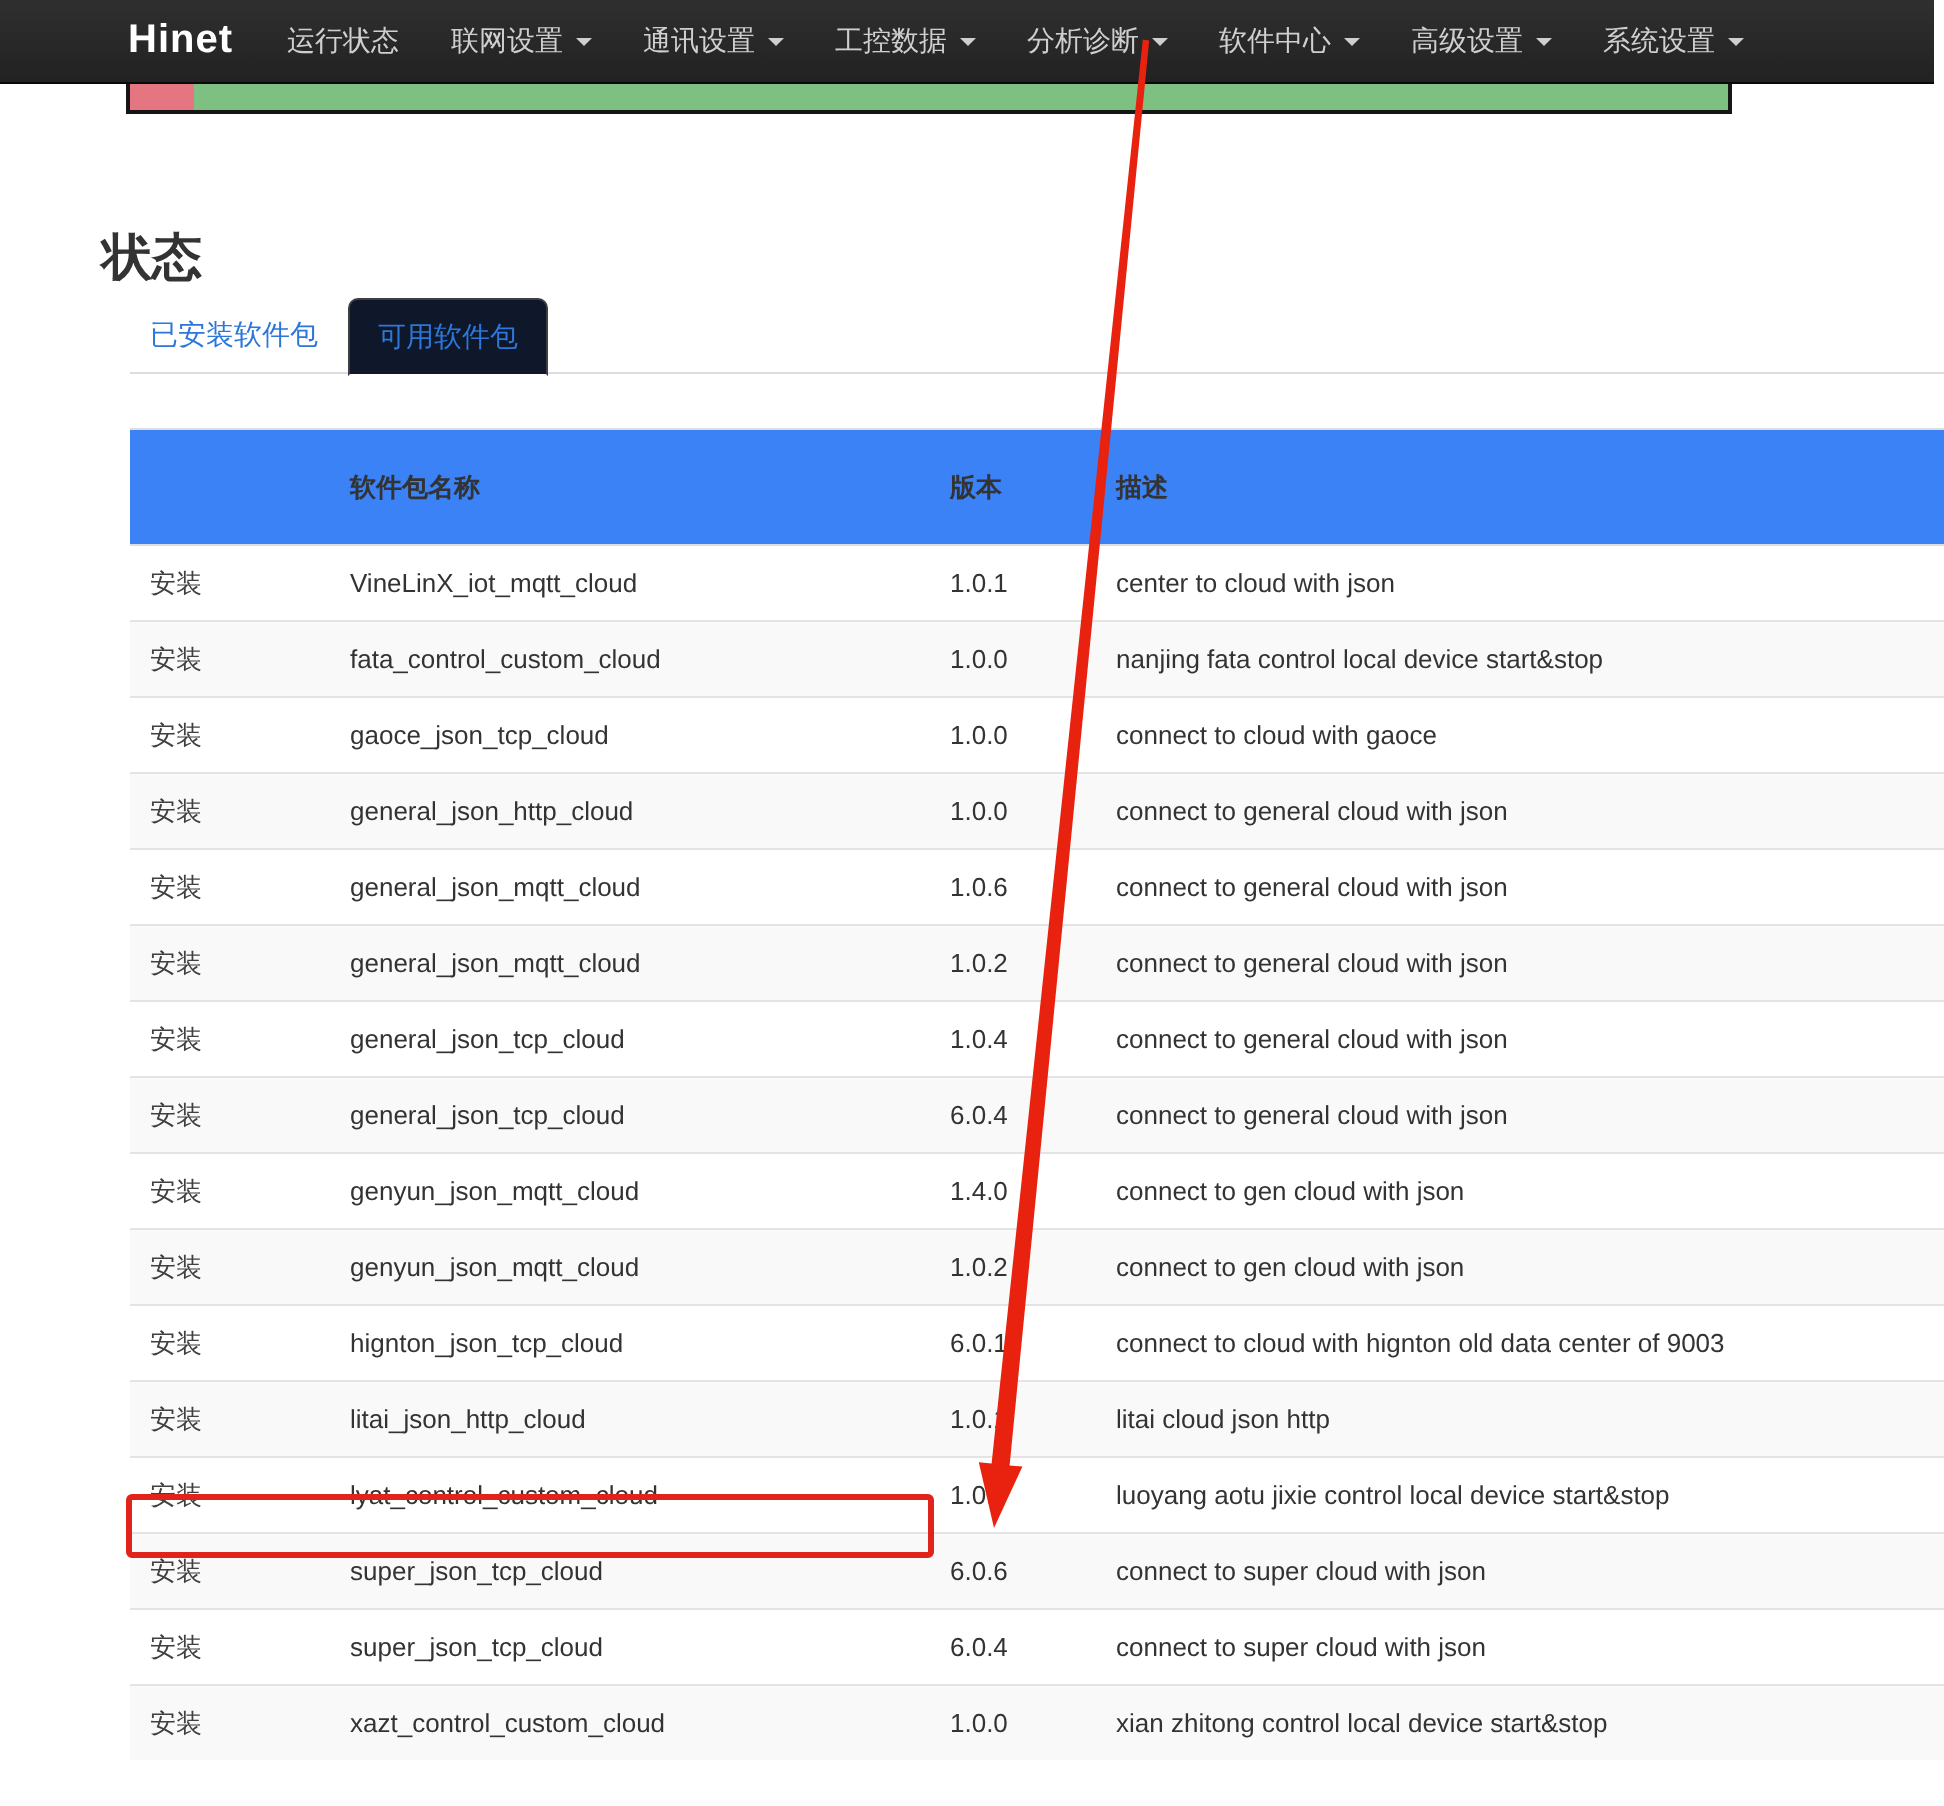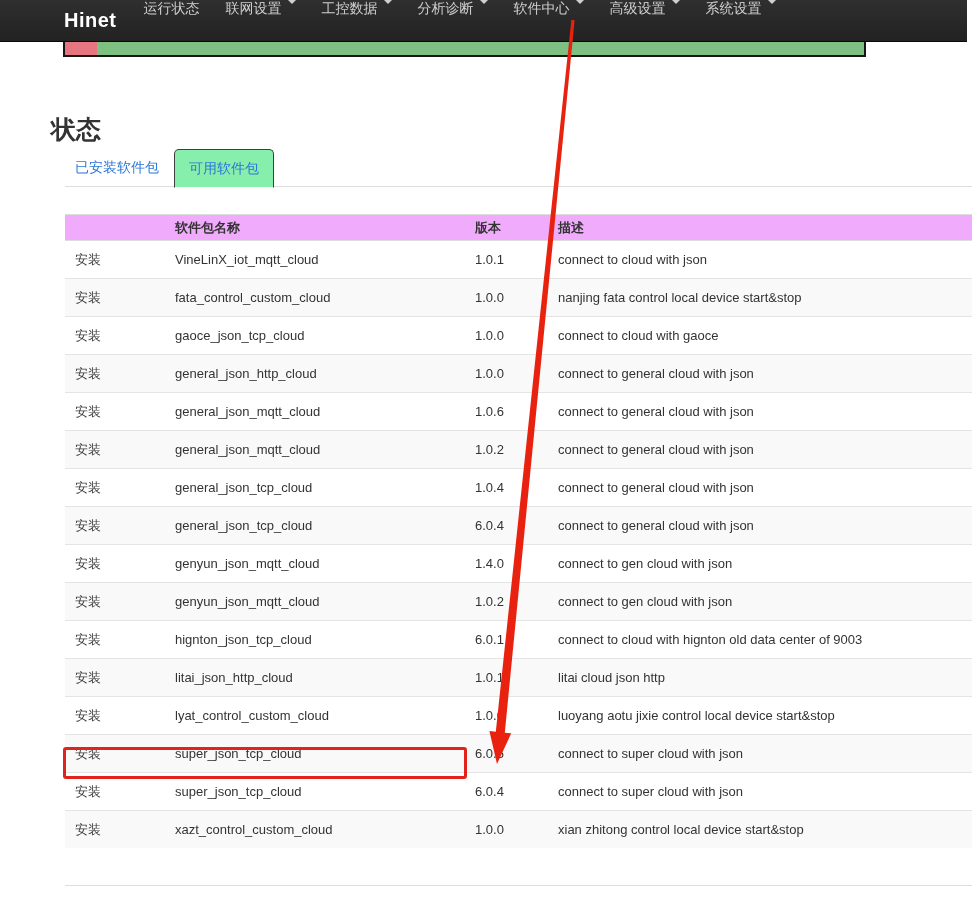--- a/index.html
+++ b/index.html
@@ -23,21 +23,21 @@
   }
   .brand {
     color: #fff; font-size: 20px; font-weight: bold;
     margin-left: 64px; margin-right: 14px; letter-spacing: 0.5px;
     cursor: pointer;
   }
   .nav-menu { display: flex; align-items: center; height: 100%; }
   .nav-item {
     color: #cfcfcf; font-size: 14px;
     padding: 0 13px; height: 100%;
-    display: flex; gap: 6px;
+    display: flex; align-items: center; gap: 6px;
     cursor: pointer; white-space: nowrap;
   }
   .caret {
     width: 0; height: 0; display: inline-block;
     border-left: 4px solid transparent;
     border-right: 4px solid transparent;
     border-top: 4px solid #cfcfcf;
   }
 
   
@@ -60,33 +60,33 @@
     margin-left: 65px; margin-top: 7px; width: 907px;
     display: flex; align-items: center;
     border-bottom: 1px solid #ddd; height: 38px;
   }
   .tab {
     font-size: 14px; color: #2c77d8; cursor: pointer;
     padding: 10px 15px 11px 10px; line-height: 16px;
   }
   .tab.active {
     border: 1px solid #3f3f3f; border-bottom: 1px solid #fff;
-    border-radius: 5px 5px 0 0; background: #86efac;
+    border-radius: 5px 5px 0 0; background: #0f172a;
     margin-bottom: -1px; padding: 10px 14px 11px 14px;
   }
 
   
   table.pkg {
     margin: 27px 0 0 65px; width: 907px;
     border-collapse: collapse; font-size: 13px; color: #333;
     border-top: 1px solid #ddd;
   }
   table.pkg th {
-    background: #f0abfc; text-align: left; font-weight: bold;
-    padding: 5px 10px; border-bottom: 1px solid #ddd; line-height: 15px;
+    background: #3b82f6; text-align: left; font-weight: bold;
+    padding: 21px 10px; border-bottom: 1px solid #ddd; line-height: 15px;
   }
   table.pkg td {
     padding: 11px 10px; border-top: 1px solid #e4e4e4; line-height: 15px;
     vertical-align: middle;
   }
   table.pkg tr.striped { background: #f9f9f9; }
   .install-link { color: #404040; text-decoration: none; cursor: pointer; }
 
   .bottom-rule {
     border: 0; border-top: 1px solid #ddd;
@@ -114,20 +114,24 @@
   <span class="nav-item">
     <span class="nav-label">运行状态</span>
 
   </span>
 
   <span class="nav-item">
     <span class="nav-label">联网设置</span>
     <span class="caret"></span>
   </span>
 
+  <span class="nav-item">
+    <span class="nav-label">通讯设置</span>
+    <span class="caret"></span>
+  </span>
 
 
   <span class="nav-item">
     <span class="nav-label">工控数据</span>
     <span class="caret"></span>
   </span>
 
   <span class="nav-item">
     <span class="nav-label">分析诊断</span>
     <span class="caret"></span>
@@ -177,21 +181,21 @@
         <th>软件包名称</th>
         <th>版本</th>
         <th>描述</th>
       </tr>
     </thead>
     <tbody>
   <tr>
     <td><a href="#" class="install-link">安装</a></td>
     <td>VineLinX_iot_mqtt_cloud</td>
     <td>1.0.1</td>
-    <td>connect to cloud with json</td>
+    <td>center to cloud with json</td>
   </tr>
 
   <tr class="striped">
     <td><a href="#" class="install-link">安装</a></td>
     <td>fata_control_custom_cloud</td>
     <td>1.0.0</td>
     <td>nanjing fata control local device start&amp;stop</td>
   </tr>
 
   <tr>

